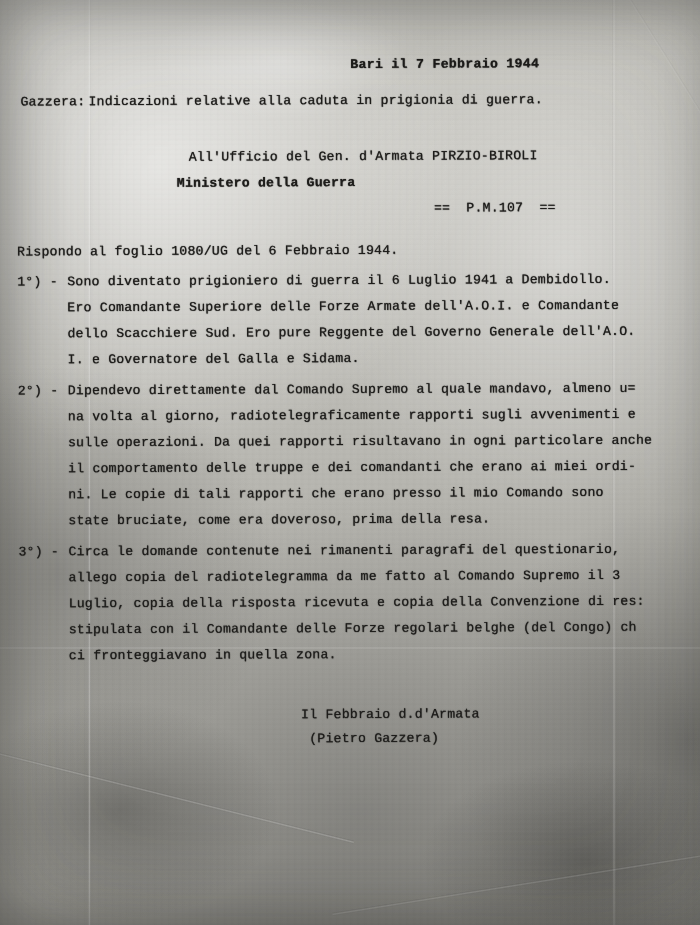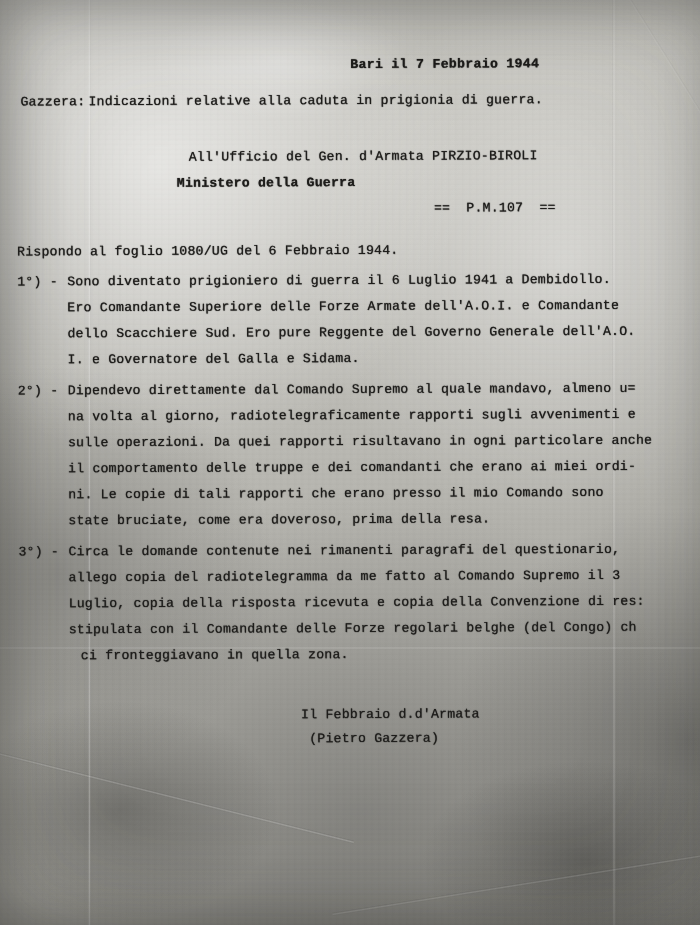--- a/index.html
+++ b/index.html
@@ -142,21 +142,21 @@
       <div class="ln" style="left:68px; top:429px;">sulle operazioni. Da quei rapporti risultavano in ogni particolare anche</div>
       <div class="ln" style="left:68px; top:455px;">il comportamento delle truppe e dei comandanti che erano ai miei ordi-</div>
       <div class="ln" style="left:68px; top:481px;">ni. Le copie di tali rapporti che erano presso il mio Comando sono</div>
       <div class="ln" style="left:68px; top:507px;">state bruciate, come era doveroso, prima della resa.</div>
 
       <div class="ln" style="left:18px; top:538px;">3°) -</div>
       <div class="ln" style="left:68px; top:538px;">Circa le domande contenute nei rimanenti paragrafi del questionario,</div>
       <div class="ln" style="left:68px; top:564px;">allego copia del radiotelegramma da me fatto al Comando Supremo il 3</div>
       <div class="ln" style="left:68px; top:590px;">Luglio, copia della risposta ricevuta e copia della Convenzione di res:</div>
       <div class="ln" style="left:68px; top:616px;">stipulata con il Comandante delle Forze regolari belghe (del Congo) ch</div>
-      <div class="ln" style="left:80px; top:642px;">ci fronteggiavano in quella zona.</div>
+      <div class="ln" style="left:68px; top:642px;">ci fronteggiavano in quella zona.</div>
 
       <div class="ln" style="left:300px; top:702px;">Il Febbraio d.d'Armata</div>
       <div class="ln" style="left:308px; top:726px;text-align:center;">(Pietro Gazzera)</div>
 
     </div>
   </div>
 
   <div class="grain"></div>
   <div class="edge-dark"></div>
 </div>

